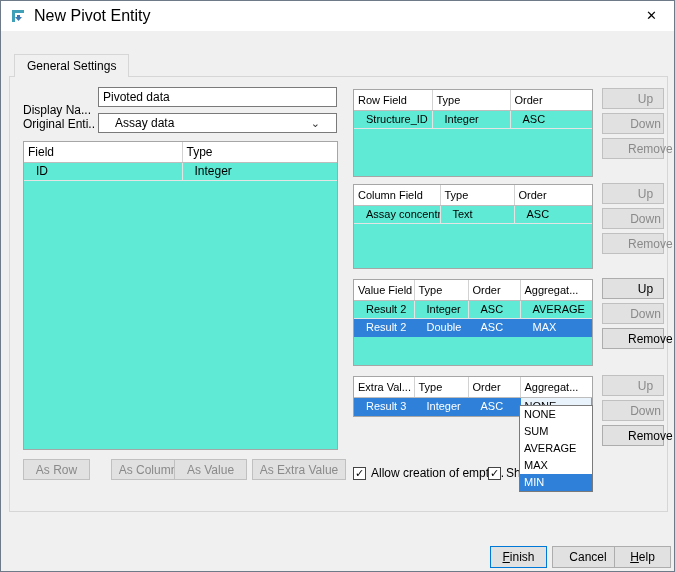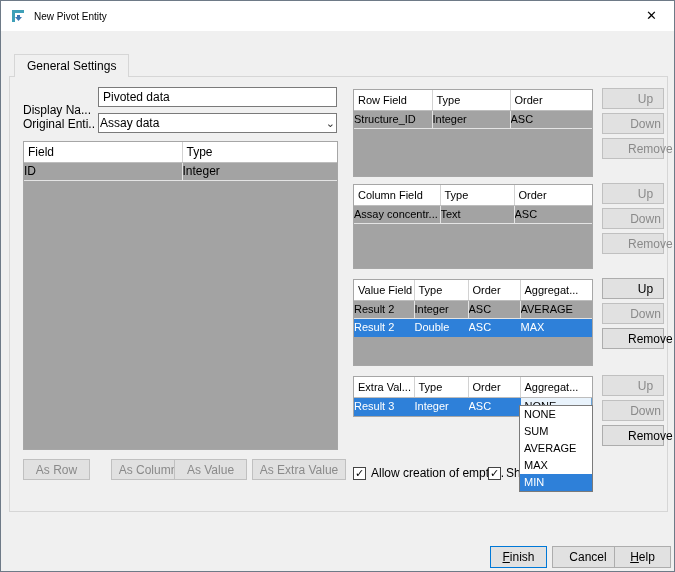--- a/index.html
+++ b/index.html
@@ -5,41 +5,41 @@
   * { margin:0; padding:0; box-sizing:border-box; }
   html,body { background:#ffffff; }
   body { font-family:"Liberation Sans", sans-serif; color:#000; }
 
   .dialog { position:relative; width:675px; height:572px; background:var(--dialog_bg,#f0f0f0);
             border:1px solid #6e7a87; overflow:hidden; font-size:12px; }
 
   .titlebar { position:absolute; left:0; top:0; right:0; height:30px; background:var(--titlebar_bg,#fff);
               display:flex; align-items:center; }
   .app-icon { margin-left:9px; width:16px; height:16px; display:inline-flex; }
-  .win-title { margin-left:8px; font-size:10px; }
+  .win-title { margin-left:8px; font-size:16px; }
   .close-btn { position:absolute; right:0; top:0; width:45px; height:29px; border:none; background:transparent;
                font-size:13px; font-family:"Liberation Sans",sans-serif; cursor:pointer; color:#000; }
 
   .tab { position:absolute; left:13px; top:53px; height:23px; padding:0 12px; background:#f0f0f0;
          border:1px solid #d6d6d6; border-bottom:none; display:flex; align-items:center; z-index:2; font-size:12px; }
   .panel { position:absolute; left:8px; top:75px; width:659px; height:436px; border:1px solid #d6d6d6; }
 
   .lbl { position:absolute; font-size:12px; white-space:nowrap; overflow:hidden; }
   .txt { position:absolute; border:1px solid #7a7a7a; background:#fff; font:12px "Liberation Sans",sans-serif;
          padding:0 4px; }
   .combo { position:absolute; border:1px solid #7a7a7a; background:#fff; display:flex; align-items:center;
-           justify-content:space-between; padding:0 1px; font-size:12px; cursor:default; }
+           justify-content:space-between; padding:0 16px; font-size:12px; cursor:default; }
   .chev { font-size:11px; color:#333; line-height:1; }
 
-  .tbl { position:absolute; background:#a3a3a3; border:1px solid #a6a6a6; overflow:hidden; }
+  .tbl { position:absolute; background:#5eead4; border:1px solid #a6a6a6; overflow:hidden; }
   .tbl table { border-collapse:collapse; table-layout:fixed; width:100%; font-size:11px; }
   .tbl th { text-align:left; font-weight:normal; padding:0 4px; height:20px; border-right:1px solid #d2d2d2;
             border-bottom:1px solid #bdbdbd; white-space:nowrap; overflow:hidden; background:#fff; }
   .tbl th:last-child { border-right:none; }
-  .tbl td { padding:0 0; height:18px; border-right:1px solid #e4e4e4; border-bottom:1px solid #e4e4e4;
+  .tbl td { padding:0 12px; height:18px; border-right:1px solid #e4e4e4; border-bottom:1px solid #e4e4e4;
             white-space:nowrap; overflow:hidden; }
   .tbl td:last-child { border-right:none; }
   tr.sel td { background:var(--selection,#2e80d9); color:#fff; border-color:var(--selection,#2e80d9); }
 
   tr.sel td.combo-cell { background:#fff; color:#000; padding:0; border:1px solid #6aa3d8; }
   .cellcombo { display:flex; align-items:center; justify-content:space-between; height:100%;
                padding:0 3px 0 4px; background:#e9f3fc; }
 
   .btn { position:absolute; height:21px; background:#e1e1e1; border:1px solid #adadad;
          font:12px "Liberation Sans",sans-serif; color:#000; text-align:center; }

